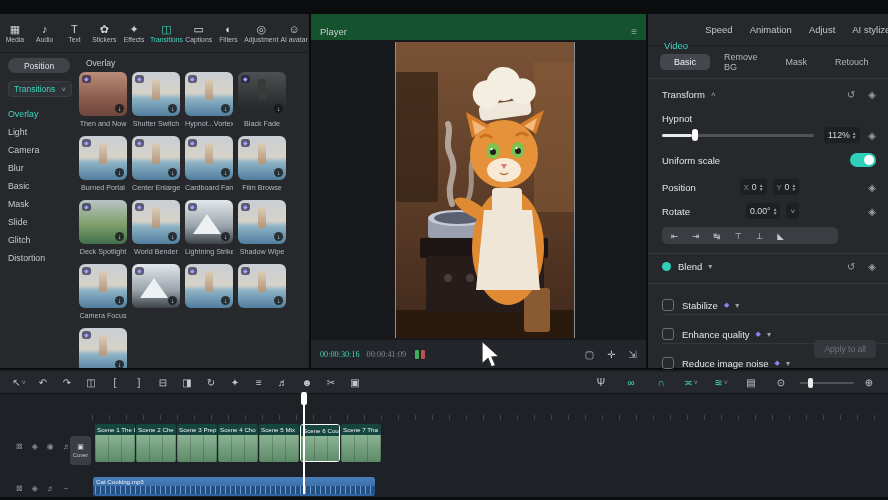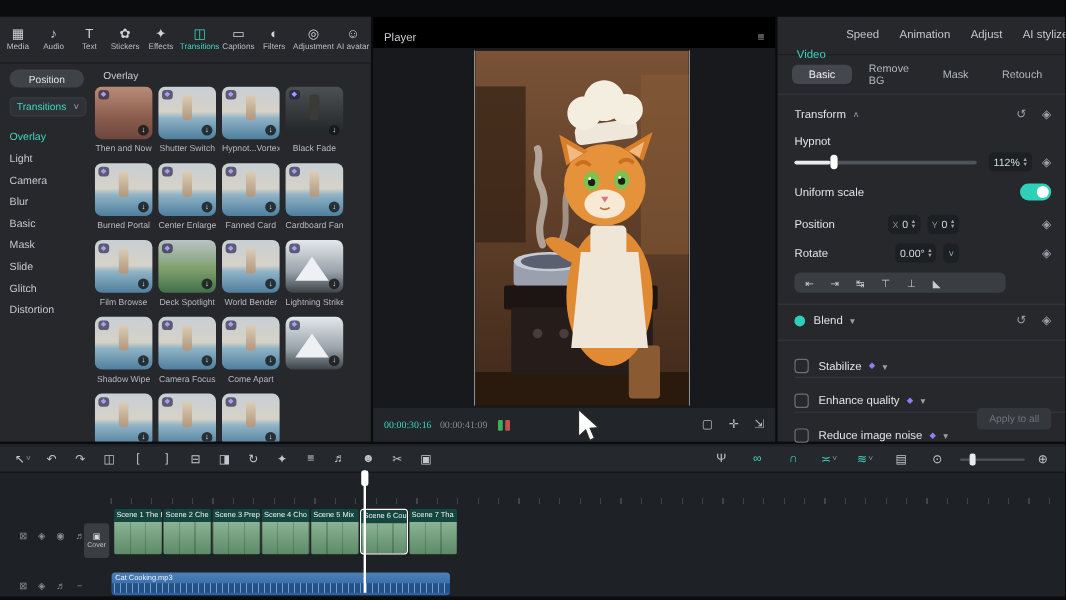--- a/index.html
+++ b/index.html
@@ -44,21 +44,21 @@
   .v-mountain{background:linear-gradient(180deg,#e3e8ec 0%,#9aa3ab 60%,#3c4248 100%);}
   .v-mountain::before{content:"";position:absolute;left:8px;bottom:10px;width:0;height:0;
         border-left:14px solid transparent;border-right:14px solid transparent;border-bottom:20px solid #eef1f3;}
   .badge{position:absolute;left:3px;top:3px;font-size:6px;color:#a79bff;background:rgba(30,28,60,.65);
          border-radius:3px;padding:0 2px;line-height:8px;}
   .dl{position:absolute;right:3px;bottom:3px;width:9px;height:9px;border-radius:50%;background:rgba(20,22,24,.8);
       color:#e8eaec;font-size:6.5px;line-height:9px;text-align:center;}
   .tname{margin-top:3px;font-size:7.2px;color:#b3b8bf;text-align:center;white-space:nowrap;overflow:hidden;}
 
   
-  .player-head{position:absolute;top:0;left:0;right:0;height:26px;background:#000000;border-bottom:1px solid #17191b;
+  .player-head{position:absolute;top:0;left:0;right:0;height:26px;background:#14532d;border-bottom:1px solid #17191b;
                display:flex;align-items:center;justify-content:space-between;padding:17px 9px;box-sizing:border-box;}
   .player-title{font-size:9.5px;color:#c8ccd1;}
   .menu-ic{font-size:10px;color:#9aa0a7;cursor:pointer;}
   .stage{position:absolute;top:26px;bottom:28px;left:0;right:0;background:#17191d;}
   .frame{position:absolute;left:84px;top:2px;width:178px;height:296px;border-left:1px solid #8a8f96;border-right:1px solid #8a8f96;background:#000;}
   .player-foot{position:absolute;bottom:0;left:0;right:0;height:28px;background:#222529;display:flex;align-items:center;padding:0 9px;box-sizing:border-box;}
   .tc{font-family:Liberation Serif, serif;font-size:8.2px;}
   .tc.cur{color:#3fd6c0;}
   .tc.dur{color:#868b92;margin-left:7px;}
   .markers{display:flex;gap:2px;margin-left:9px;}
@@ -274,27 +274,20 @@
         </div>
 
         <div class="titem">
           <div class="thumb v-lighthouse">
             <span class="badge">◆</span>
             <span class="dl">↓</span>
           </div>
           <div class="tname">Center Enlarge</div>
         </div>
 
-        <div class="titem">
-          <div class="thumb v-lighthouse">
-            <span class="badge">◆</span>
-            <span class="dl">↓</span>
-          </div>
-          <div class="tname">Fanned Card</div>
-        </div>
 
         <div class="titem">
           <div class="thumb v-lighthouse">
             <span class="badge">◆</span>
             <span class="dl">↓</span>
           </div>
           <div class="tname">Cardboard Fan</div>
         </div>
 
 
@@ -339,27 +332,20 @@
         </div>
 
         <div class="titem">
           <div class="thumb v-lighthouse">
             <span class="badge">◆</span>
             <span class="dl">↓</span>
           </div>
           <div class="tname">Camera Focus</div>
         </div>
 
-        <div class="titem">
-          <div class="thumb v-lighthouse">
-            <span class="badge">◆</span>
-            <span class="dl">↓</span>
-          </div>
-          <div class="tname">Come Apart</div>
-        </div>
 
         <div class="titem">
           <div class="thumb v-mountain">
             <span class="badge">◆</span>
             <span class="dl">↓</span>
           </div>
           <div class="tname"></div>
         </div>
 
         <div class="titem">

